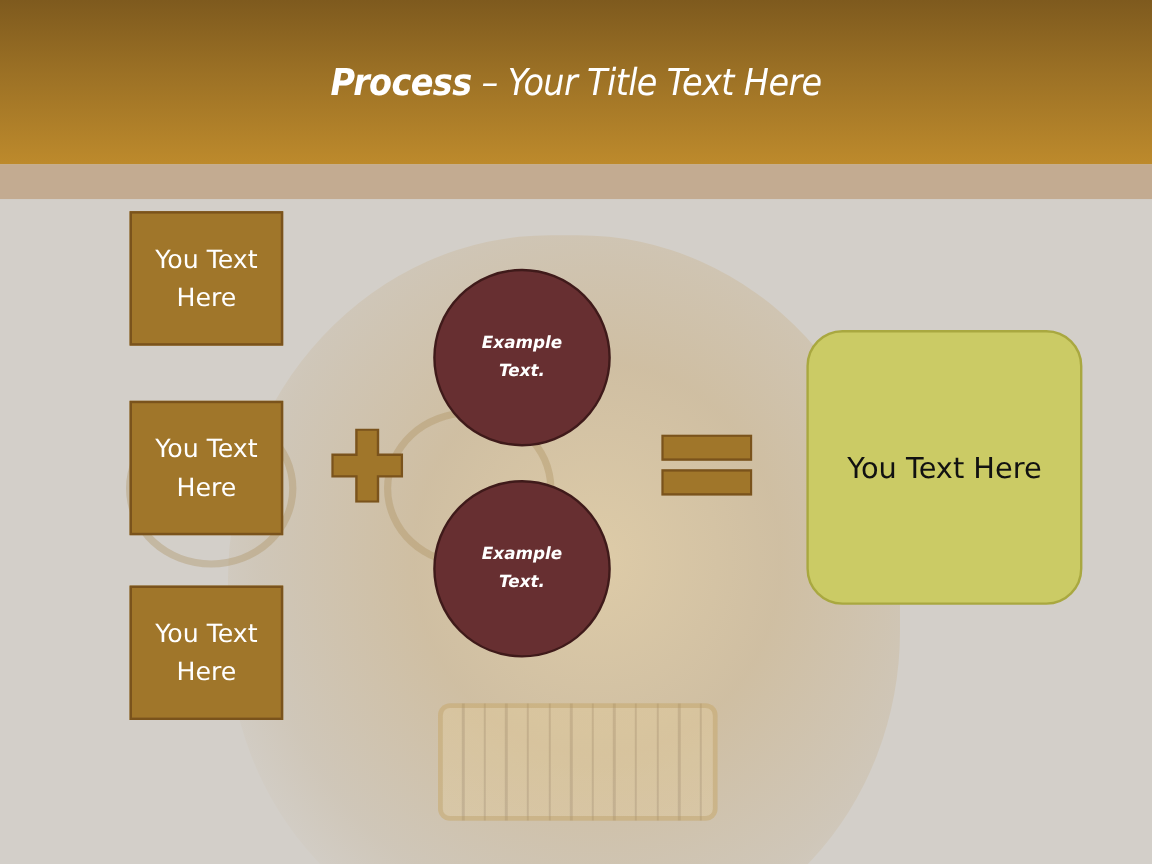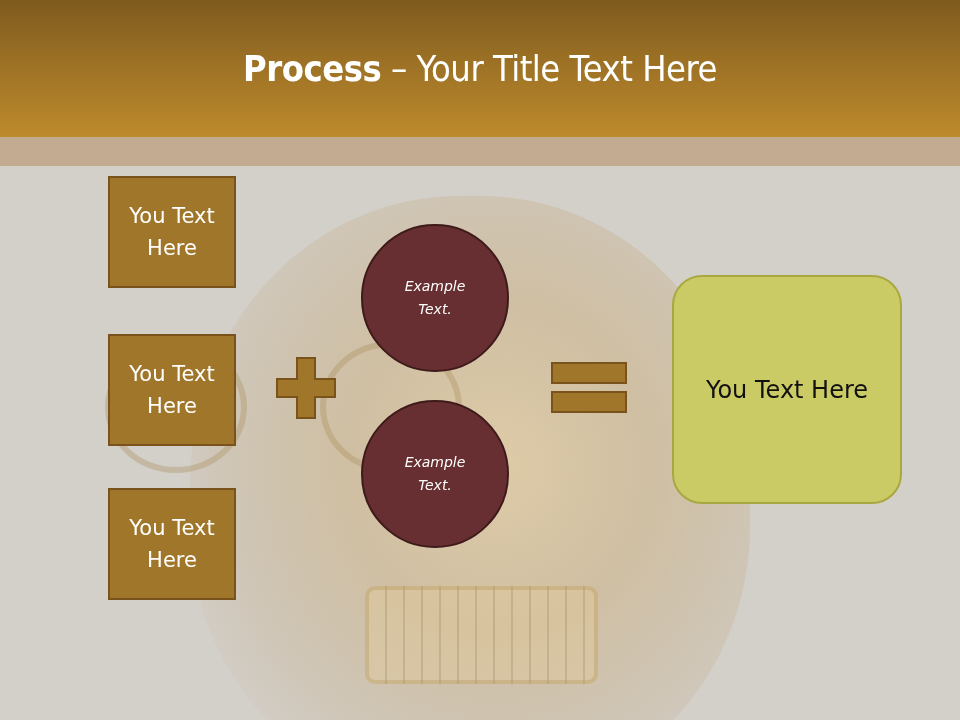--- a/index.html
+++ b/index.html
@@ -1,33 +1,33 @@
 <!DOCTYPE html>
 <html><head>
 <meta charset="utf-8">
 <style>
   html, body { margin:0; padding:0; }
   body { width:960px; height:720px; overflow:hidden; position:relative; font-family:"DejaVu Sans", sans-serif; background:#d3cfc9; }
   .header { position:absolute; left:0; top:0; width:960px; height:137px;
     background:linear-gradient(to bottom,#7e5a1e 0%,#9c7125 45%,#bd8a2c 100%);
     display:flex; align-items:center; justify-content:center; }
-  .title { color:#ffffff; font-size:36px; white-space:nowrap; letter-spacing:-0.5px; font-family:"DejaVu Sans Condensed","DejaVu Sans",sans-serif; }
+  .title { color:#ffffff; font-size:31px; white-space:nowrap; letter-spacing:-0.5px; font-family:"DejaVu Sans Condensed","DejaVu Sans",sans-serif;font-style:italic; }
   .title b { font-weight:bold; }
   .title span.rest { font-weight:normal; }
   .band { position:absolute; left:0; top:137px; width:960px; height:29px; background:#c3ab91; }
   .bg { position:absolute; left:0; top:166px; width:960px; height:554px; background:#d3cfc9; overflow:hidden; }
   .mask { position:absolute; left:190px; top:30px; width:560px; height:600px; border-radius:48% 48% 45% 45%;
     background:radial-gradient(ellipse at 55% 45%, rgba(230,200,140,0.55) 0%, rgba(200,160,90,0.35) 35%, rgba(190,160,110,0.18) 65%, rgba(211,207,201,0) 80%); }
   .glasses { position:absolute; border:6px solid rgba(170,140,90,0.35); border-radius:50%; }
   .teeth { position:absolute; left:365px; top:420px; width:225px; height:90px; border:4px solid rgba(180,150,90,0.35); border-radius:10px;
     background:repeating-linear-gradient(90deg, rgba(230,205,150,0.35) 0 16px, rgba(170,140,90,0.3) 16px 18px); }
   .box { position:absolute; left:108px; width:128px; height:112px; background:#a0762a; border:2px solid #7a531c; box-sizing:border-box;
     color:#ffffff; font-size:21px; line-height:32px; display:flex; align-items:center; justify-content:center; text-align:center; }
   .circle { position:absolute; left:361px; width:148px; height:148px; border-radius:50%; background:#672f31; border:2px solid #3f1a1a; box-sizing:border-box;
-    color:#ffffff; font-style:italic; font-weight:normal; font-size:14px; line-height:23px; display:flex; align-items:center; justify-content:center; text-align:center; }
+    color:#ffffff; font-style:italic; font-weight:bold; font-size:14px; line-height:23px; display:flex; align-items:center; justify-content:center; text-align:center; }
   .plus { position:absolute; left:276px; top:357px; width:60px; height:62px; }
   .eq { position:absolute; left:551px; top:362px; width:76px; height:52px; }
   .result { position:absolute; left:672px; top:275px; width:230px; height:229px; border-radius:30px; background:#cbcb65; border:2px solid #a9a840; box-sizing:border-box;
     color:#111111; font-size:24px; display:flex; align-items:center; justify-content:center; text-align:center; }
 </style>
 </head>
 <body>
 
 <div class="header">
   <div class="title">

